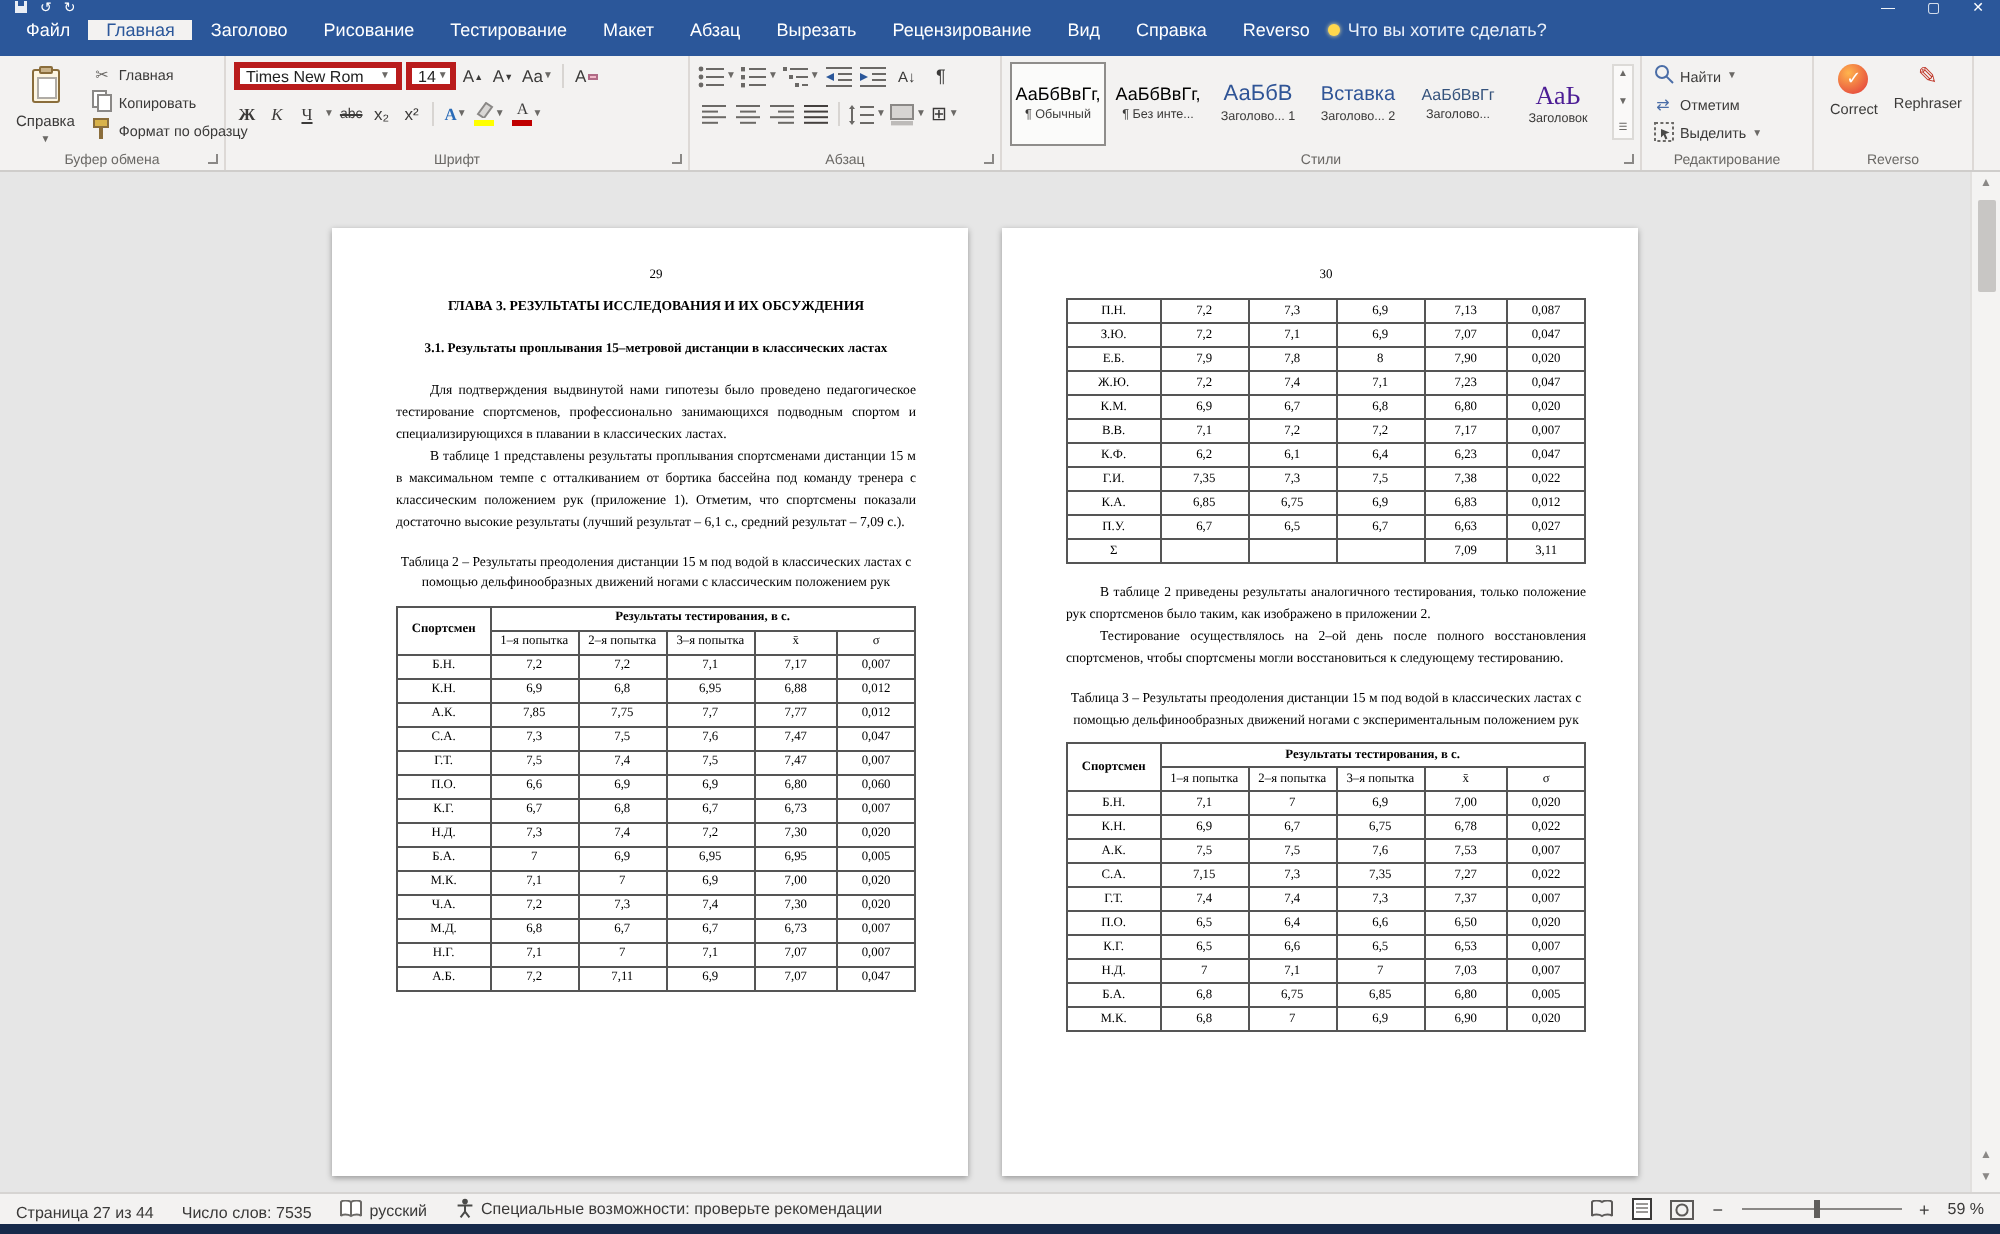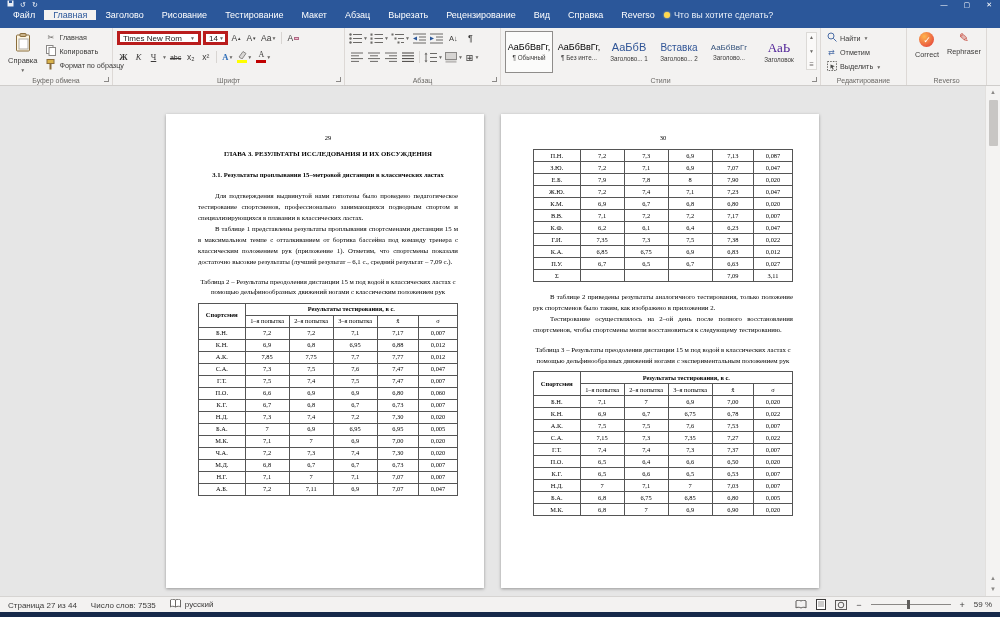--- a/index.html
+++ b/index.html
@@ -847,20 +847,29 @@
       <span class="sitem">Число слов: 7535</span>
       <span class="sitem">
         <span>
           <svg width="11" height="9" viewBox="0 0 11 9">
               <path d="M5.5 1 C4 0 1 0 0.5 1 V8 C1 7 4 7 5.5 8 C7 7 10 7 10.5 8 V1 C10 0 7 0 5.5 1 Z" fill="#fff" stroke="#6b6966"></path>
               <line x1="5.5" y1="1" x2="5.5" y2="8" stroke="#6b6966"></line>
             </svg>
         </span>
         <span>русский</span>
       </span>
+      <span class="sitem">
+        <span>
+          <svg width="9" height="10" viewBox="0 0 9 10">
+              <circle cx="4.5" cy="1.8" r="1.4" fill="#4a4a48"></circle>
+              <path d="M0.8 3.8 H8.2 M4.5 3.8 V6.8 M4.5 6.8 L2.3 9.7 M4.5 6.8 L6.7 9.7" stroke="#4a4a48" fill="none"></path>
+            </svg>
+        </span>
+        <span>Специальные возможности: проверьте рекомендации</span>
+      </span>
     </div>
     <div class="sr">
       <span class="vicon">
         <svg width="12" height="9" viewBox="0 0 12 9">
             <path d="M6 1 C4.7 0 1.5 0 1 1 V8 C1.5 7 4.7 7 6 8 C7.3 7 10.5 7 11 8 V1 C10.5 0 7.3 0 6 1 Z" fill="none" stroke="#5c5a58"></path>
           </svg>
       </span>
       <span class="vicon">
         <svg width="10" height="11" viewBox="0 0 10 11">
             <rect x="0.5" y="0.5" width="9" height="10" fill="#fff" stroke="#3b3a39"></rect>

